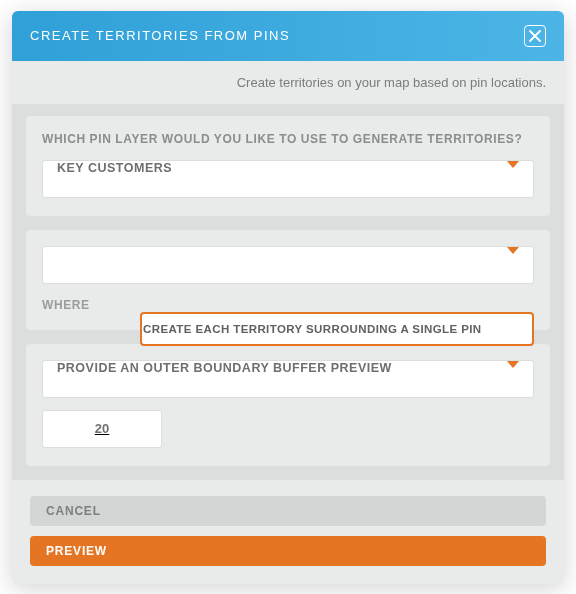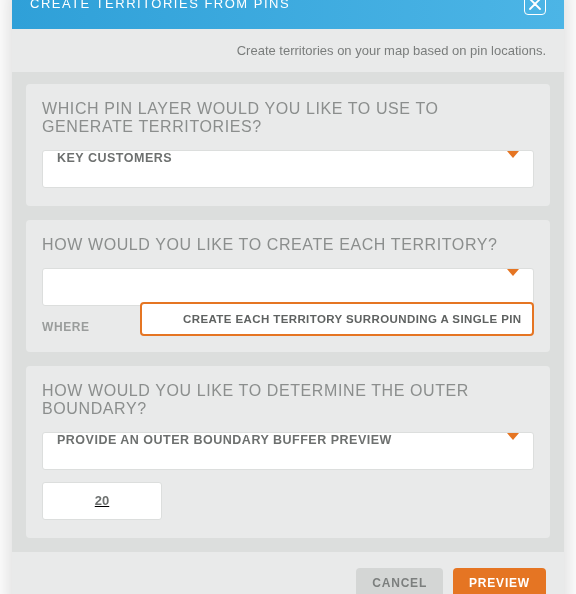--- a/index.html
+++ b/index.html
@@ -56,22 +56,22 @@
     padding: 12px 14px 0 14px;
   }
   .section {
     background: #e9eaea;
     border-radius: 4px;
     padding: 16px 16px 18px 16px;
     margin-bottom: 14px;
     position: relative;
   }
   .section-label {
-    font-size: 16px;
-    font-weight: 400;
+    font-size: 12px;
+    font-weight: 700;
     letter-spacing: 0.6px;
     color: #8b8e8d;
     margin-bottom: 14px;
     text-transform: uppercase;
   }
   .select {
     background: #fff;
     border: 1px solid #dcdedd;
     border-radius: 3px;
     height: 38px;
@@ -109,21 +109,20 @@
     z-index: 10;
     overflow: hidden;
   }
   .dropdown-open .opt {
     padding: 9px 1px;
     font-size: 11.5px;
     font-weight: 700;
     letter-spacing: 0.4px;
     color: #5f6261;
     cursor: pointer;
-    margin-left: 40px;
   }
   .dropdown-open .opt.sel {
     color: #b9bbba;
     border-top: 1px solid #eceeee;
   }
   .row-flex {
     display: flex;
     gap: 8px;
     margin-top: 12px;
     text-decoration: underline;
@@ -144,20 +143,21 @@
     flex: 1;
   }
   .footer {
     padding: 16px 18px 18px 18px;
     display: flex;
     justify-content: flex-end;
     gap: 10px;
     background: #e9eaea;
     border-radius: 0 0 6px 6px;
     margin-top: 2px;
+    flex-direction: column;
   }
   .btn {
     height: 30px;
     padding: 0 16px;
     border-radius: 4px;
     font-size: 12px;
     font-weight: 700;
     letter-spacing: 0.8px;
     border: none;
     cursor: pointer;
@@ -193,34 +193,32 @@
 
     <div class="section">
       <div class="section-label">WHICH PIN LAYER WOULD YOU LIKE TO USE TO GENERATE TERRITORIES?</div>
       <div class="select">
         <span>KEY CUSTOMERS</span>
         <span class="caret"></span>
       </div>
     </div>
 
     <div class="section">
-      <div class="section-label">HOW WOULD YOU LIKE TO CREATE EACH TERRITORY?</div>
       <div class="select">
         <span></span>
         <span class="caret"></span>
       </div>
       <div class="where-row">WHERE</div>
 
       <div class="dropdown-open">
         <div class="opt">CREATE EACH TERRITORY SURROUNDING A SINGLE PIN</div>
       </div>
     </div>
 
     <div class="section">
-      <div class="section-label">HOW WOULD YOU LIKE TO DETERMINE THE OUTER BOUNDARY?</div>
       <div class="select">
         <span>PROVIDE AN OUTER BOUNDARY BUFFER PREVIEW</span>
         <span class="caret"></span>
       </div>
       <div class="row-flex">
         <input class="num-input" value="20" style="">
       </div>
     </div>
 
   </div>

